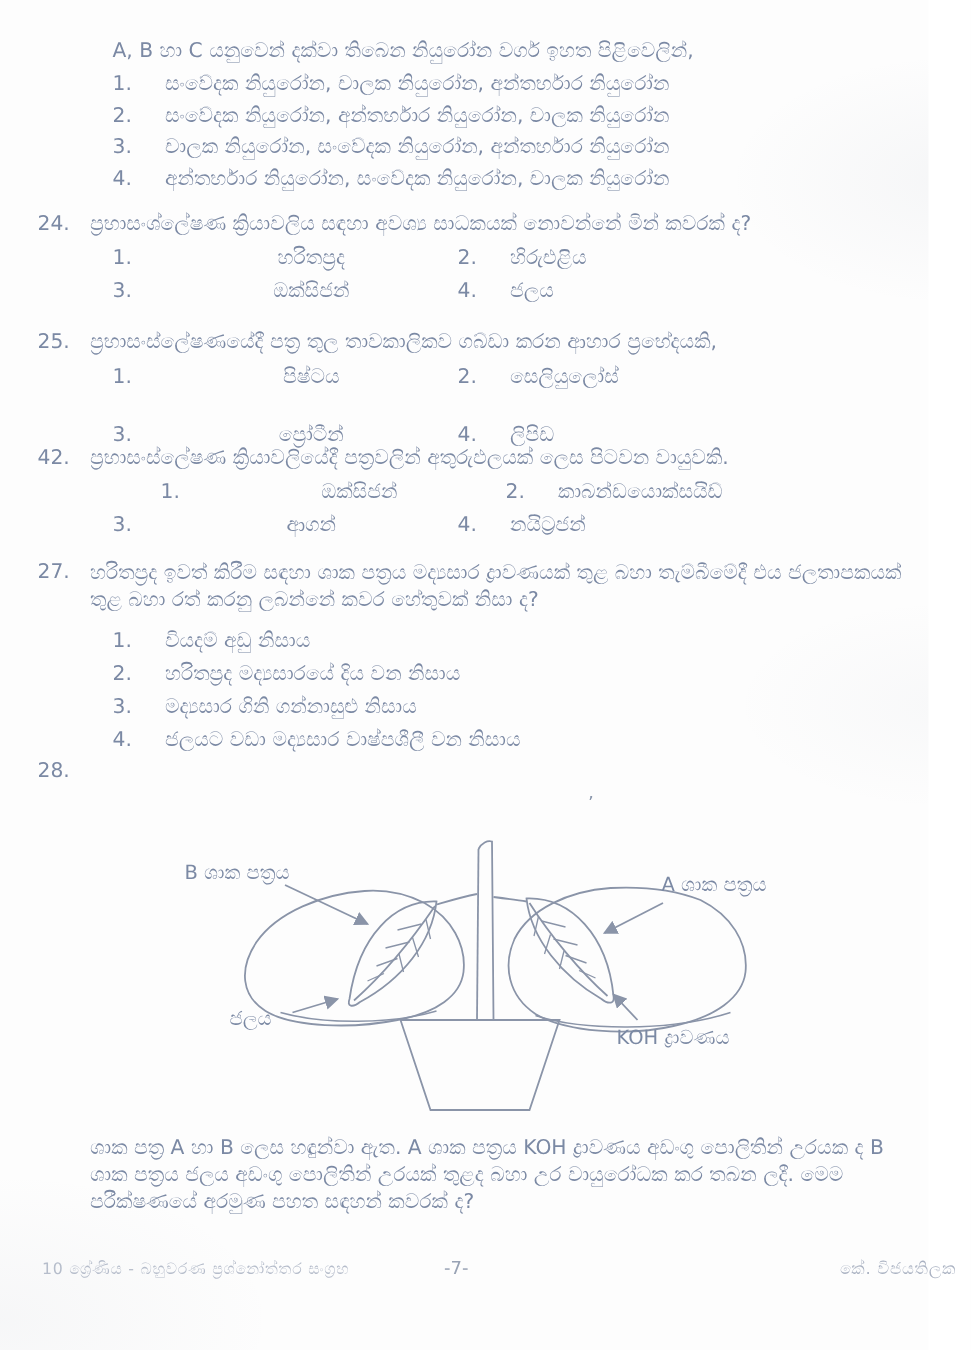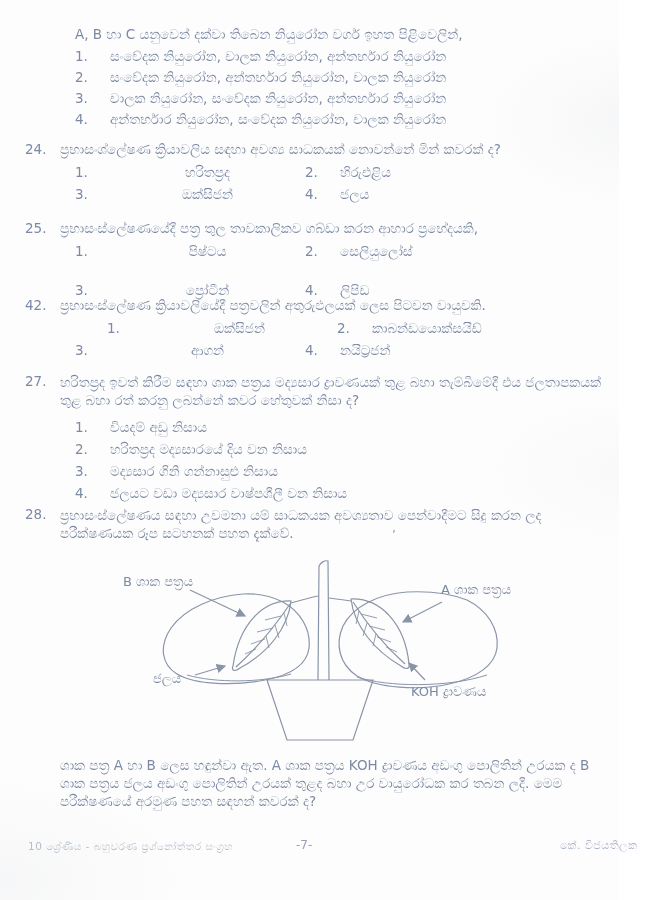--- a/index.html
+++ b/index.html
@@ -92,21 +92,20 @@
     <span class="onum">2.</span><span>හරිතප්‍රද මද්‍යසාරයේ දිය වන නිසාය</span>
   </div>
   <div class="abs" style="top:463px;left:75px;">
     <span class="onum">3.</span><span>මද්‍යසාර ගිනි ගන්නාසුළු නිසාය</span>
   </div>
   <div class="abs" style="top:485px;left:75px;">
     <span class="onum">4.</span><span>ජලයට වඩා මද්‍යසාර වාෂ්පශීලී වන නිසාය</span>
   </div>
 
   <div class="abs" style="top:506px;left:25px;">28.</div>
-  <div class="wrapblock" style="top:506px;left:60px;width:552px;">ප්‍රභාසංස්ලේෂණය සඳහා උවමනා යම් සාධකයක අවශ්‍යතාව පෙන්වාදීමට සිදු කරන ලද පරීක්ෂණයක රූප සටහනක් පහත දැක්වේ.</div>
   <div class="abs stray" style="top:528px;left:392px;">’</div>
 
   <svg style="position:absolute;top:556px;left:95px;" width="460" height="200" viewBox="0 0 460 200">
     <defs>
       <marker id="ah" markerWidth="9" markerHeight="8" refX="7" refY="4" orient="auto">
         <polygon points="0,0 8,4 0,8" fill="#8a94a8"></polygon>
       </marker>
     </defs>
     <g stroke="#8a94a8" stroke-width="1.2" fill="none">
 

